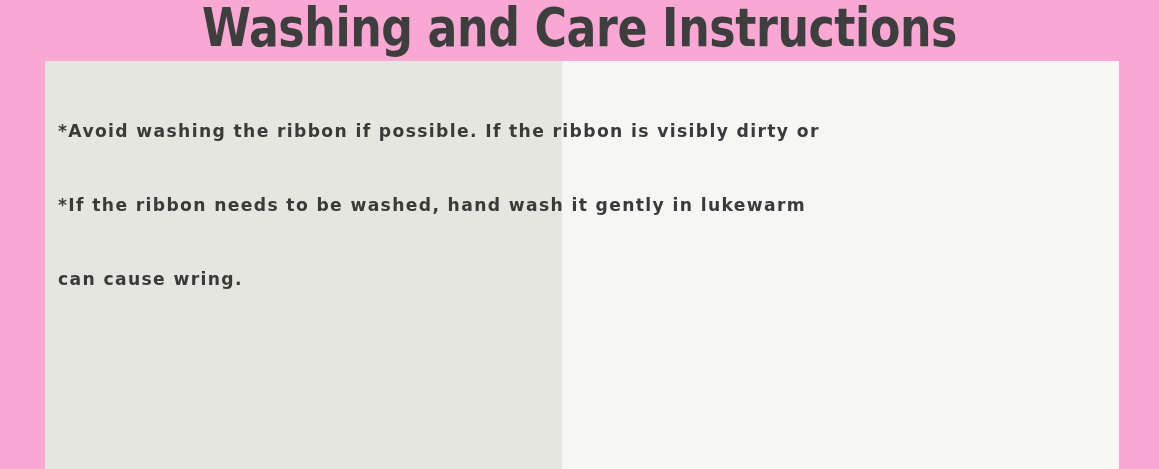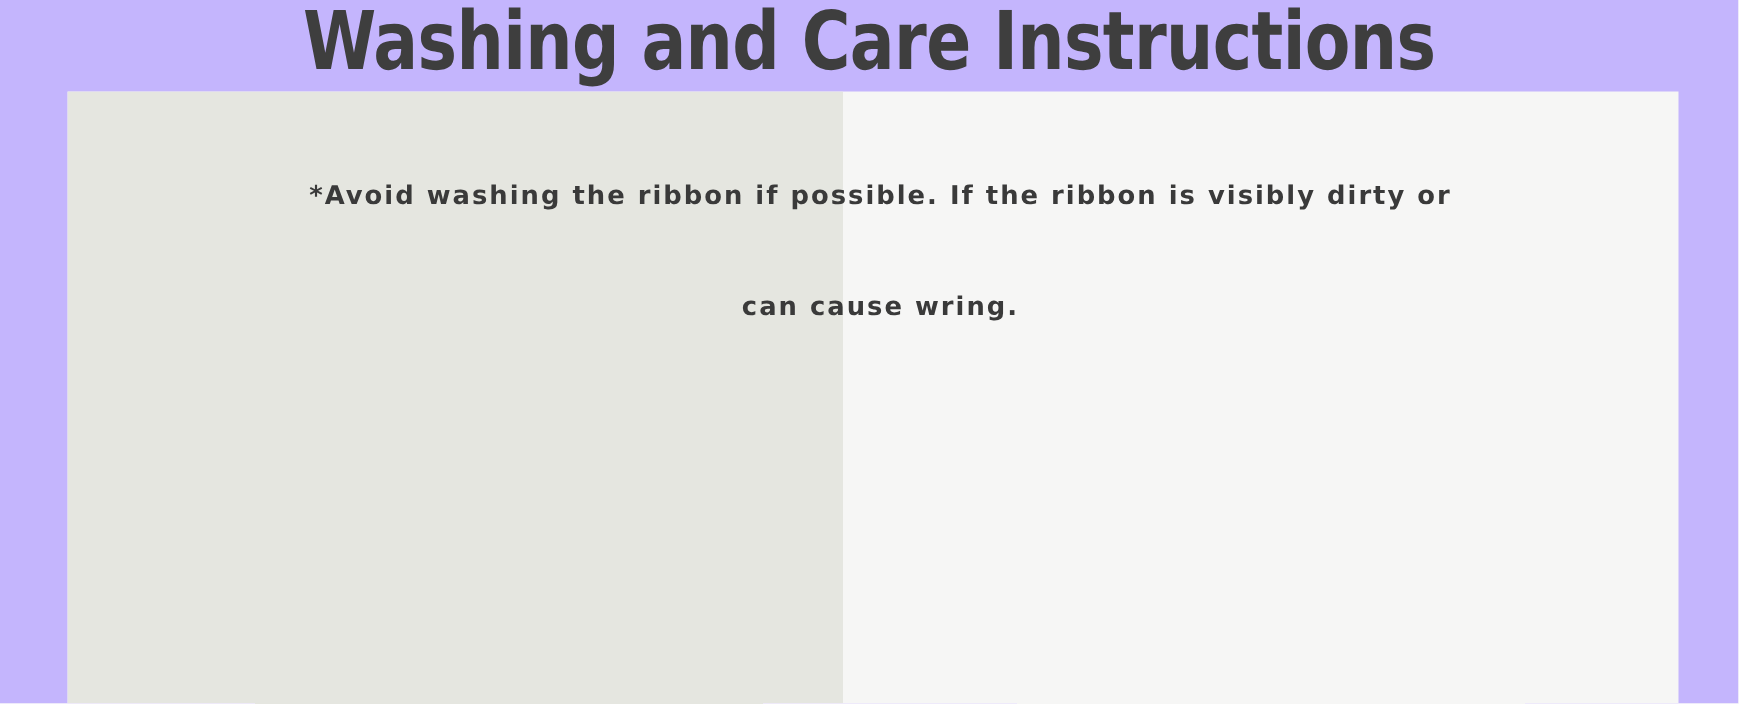--- a/index.html
+++ b/index.html
@@ -10,21 +10,21 @@
     width: 1159px;
     height: 469px;
     overflow: hidden;
     font-family: "Liberation Sans", sans-serif;
   }
 
   #poster {
     position: relative;
     width: 1159px;
     height: 469px;
-    background: #c4b5fd;
+    background: #f9a8d4;
     overflow: hidden;
   }
 
   
   #title {
     position: absolute;
     left: 0;
     top: -2px;
     width: 1159px;
     text-align: center;
@@ -42,21 +42,20 @@
 
   
   #card {
     position: absolute;
     left: 45px;
     top: 61px;
     width: 1074px;
     height: 408px;
     background: #F6F6F5;
     overflow: hidden;
-    text-align: center;
   }
   
   #card-band-left {
     position: absolute;
     left: 0;
     top: 0;
     width: 517px;
     height: 408px;
     background: #E5E6E0;
   }
@@ -84,20 +83,21 @@
 
 <div id="poster">
 
   <div id="title">Washing and Care Instructions</div>
 
   <div id="card">
     <div id="card-band-left"></div>
 
     <div id="body-text">
       <span class="ln">*Avoid washing the ribbon if possible. If the ribbon is visibly dirty or</span>
+      <span class="ln">*If the ribbon needs to be washed, hand wash it gently in lukewarm</span>
       <span class="ln">can cause wring.</span>
       
       
       
       
       
       
       
       
       

